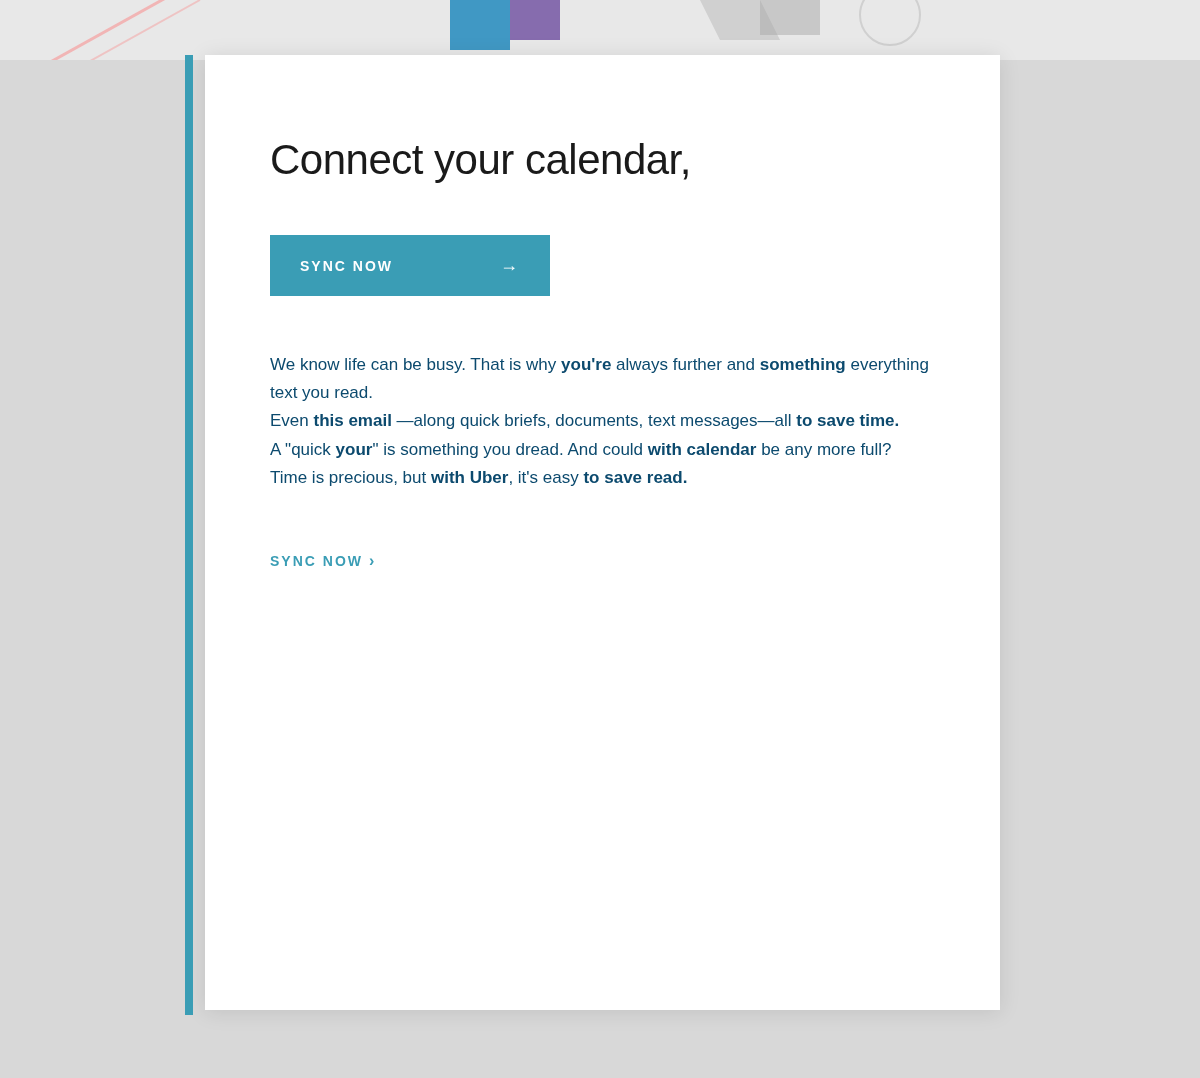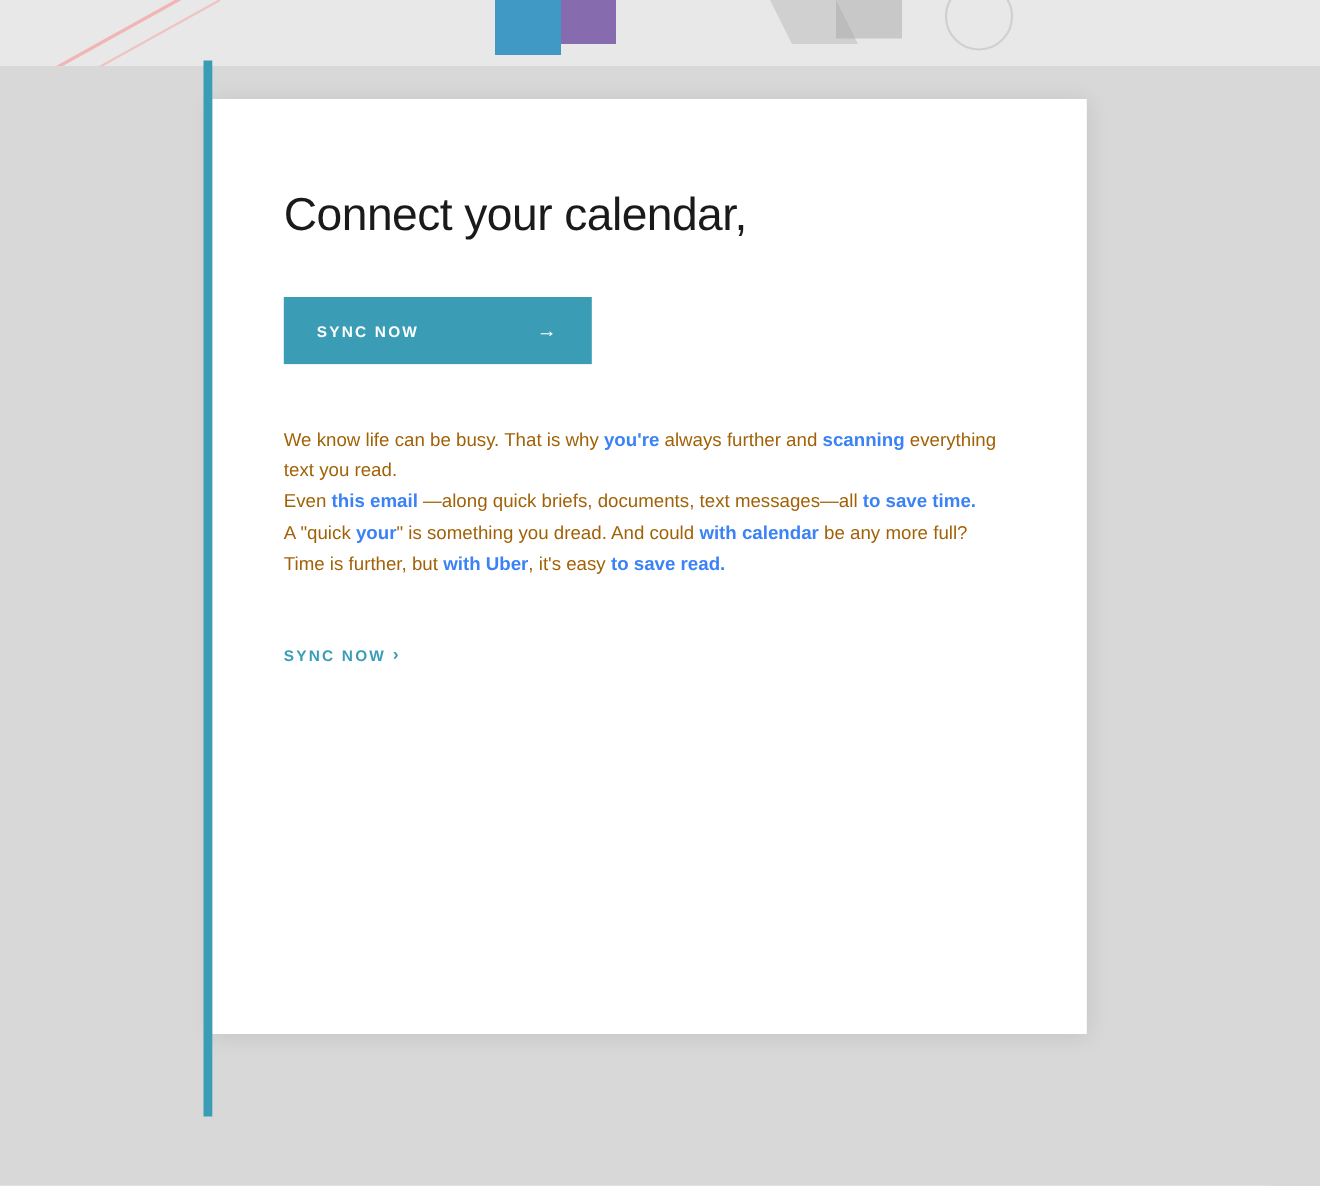--- a/index.html
+++ b/index.html
@@ -24,27 +24,26 @@
       top: 55px;
       width: 8px;
       height: 960px;
       background-color: #3a9db5;
       z-index: 10;
     }
 
     
     .main-card {
       position: absolute;
-      left: 193px;
+      left: 205px;
       top: 55px;
       width: 795px;
-      height: 850px;
+      height: 955px;
       background-color: #ffffff;
       box-shadow: 0 2px 20px rgba(0,0,0,0.1);
-      margin-top: 35px;
     }
 
     .card-content {
       padding: 80px 65px 60px 65px;
     }
 
     .headline {
       font-size: 42px;
       font-weight: 300;
       color: #1a1a1a;
@@ -75,25 +74,25 @@
     }
 
     .body-text {
       font-size: 17px;
       line-height: 1.65;
       color: #1a1a1a;
       margin-bottom: 60px;
     }
 
     .faded {
-      color: #a16207;
+      color: #0c4a6e;
     }
 
     .bold-dark {
-      color: #3b82f6;
+      color: #0c4a6e;
       font-weight: 700;
     }
 
     .sync-link {
       display: inline-flex;
       align-items: center;
       gap: 6px;
       color: #3a9db5;
       font-size: 14px;
       font-weight: 600;
@@ -147,24 +146,24 @@
     </h1>
 
     
     <button class="sync-button-primary">
       <span>SYNC NOW</span>
       <span class="arrow">→</span>
     </button>
 
     
     <div class="body-text">
-      <span class="faded">We know </span><span class="faded">life can be busy. That</span><span class="faded"> is why </span><span class="bold-dark">you're</span><span class="faded"> always further and </span><span class="bold-dark">scanning</span><span class="faded"> everything text you read.</span><br>
+      <span class="faded">We know </span><span class="faded">life can be busy. That</span><span class="faded"> is why </span><span class="bold-dark">you're</span><span class="faded"> always further and </span><span class="bold-dark">something</span><span class="faded"> everything text you read.</span><br>
       <span class="faded">Even</span><span class="bold-dark"> this email</span><span class="faded"> —along quick briefs, documents, text messages—all </span><span class="bold-dark">to save time.</span><br>
       <span class="faded">A "quick </span><span class="bold-dark">your</span><span class="faded">" is something you dread. And could </span><span class="bold-dark">with calendar</span><span class="faded"> be any more full?</span><br>
-      <span class="faded">Time is further, but </span><span class="bold-dark">with Uber</span><span class="faded">, it's easy </span><span class="bold-dark">to save read.</span><br>
+      <span class="faded">Time is precious, but </span><span class="bold-dark">with Uber</span><span class="faded">, it's easy </span><span class="bold-dark">to save read.</span><br>
     </div>
 
     
     <a class="sync-link">
       <span>SYNC NOW</span>
       <span class="chevron">›</span>
     </a>
 
   </div>
 </div>

